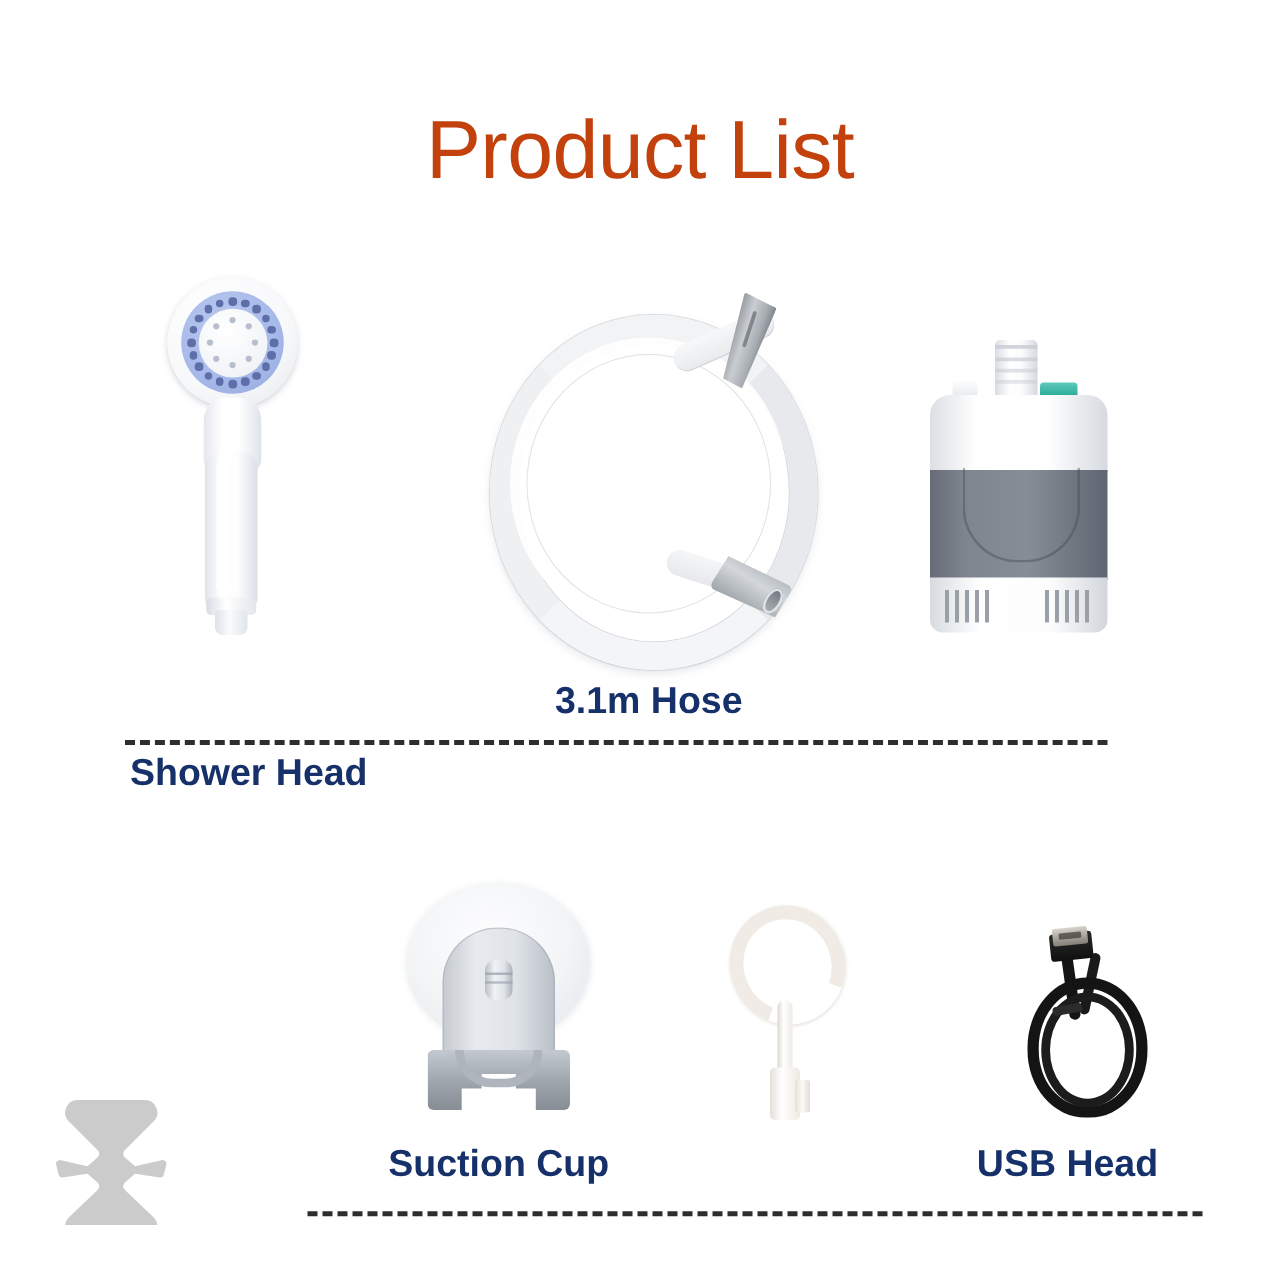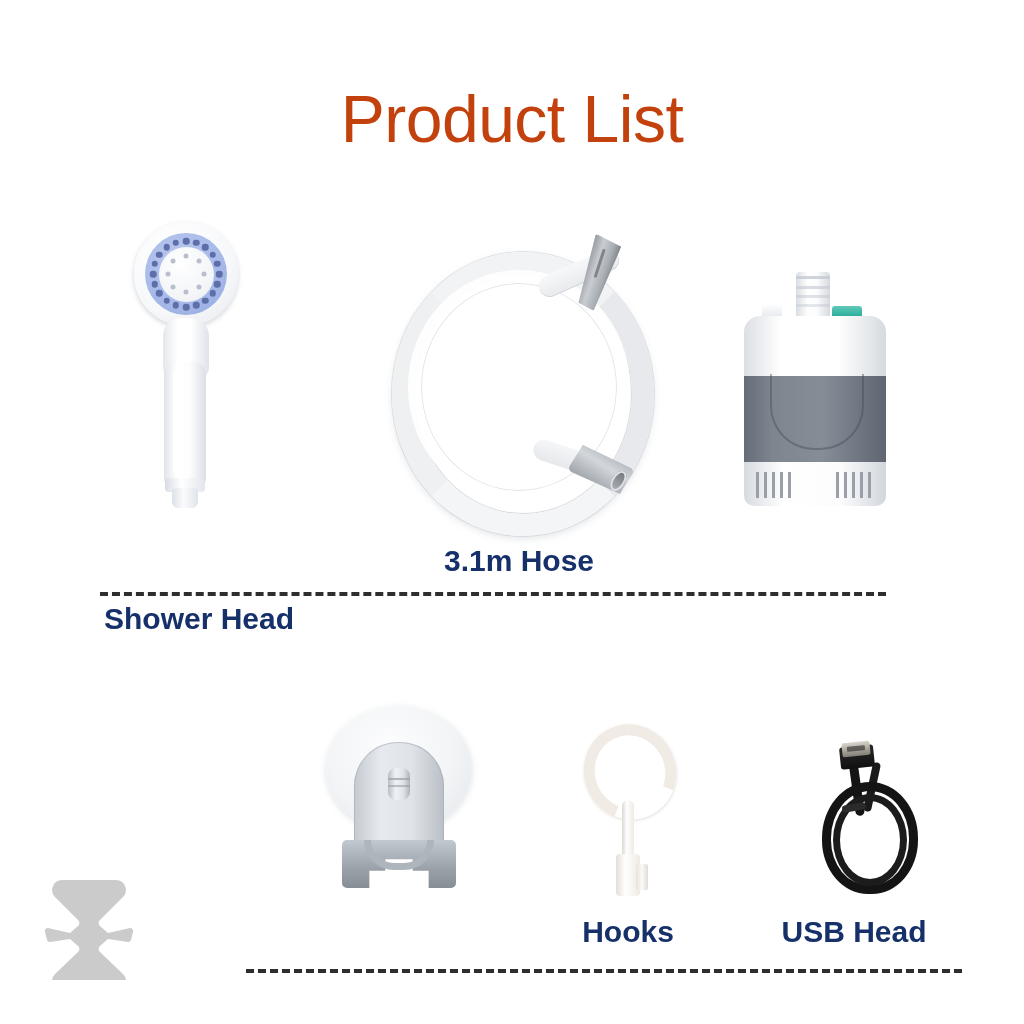--- a/index.html
+++ b/index.html
@@ -535,28 +535,28 @@
 
   <div class="divider" id="divider-top"></div>
 
   <div class="product" id="suction-cup">
     <div class="sc-disc"></div>
     <div class="sc-plate"></div>
     <div class="sc-stud"></div>
     <div class="sc-bracket"></div>
     <div class="sc-bracket-inner"></div>
   </div>
+  <div class="item-label" id="label-suction-cup" style="left:246px; top:917px; width:306px;">Suction Cup</div>
 
   <div class="product" id="hook">
     <div class="hook-curve"></div>
     <div class="hook-stem"></div>
     <div class="hook-base"></div>
     <div class="hook-tab"></div>
   </div>
-  <div class="item-label" id="label-hooks" style="left:530px; top:917px; width:196px;">Hooks</div>
 
   <div class="product" id="usb-cable">
     <div class="usb-lead"></div>
     <div class="usb-lead2"></div>
     <div class="usb-loop"></div>
     <div class="usb-loop2"></div>
     <div class="usb-tie"></div>
     <div class="usb-shell"></div>
     <div class="usb-connector"></div>
   </div>

